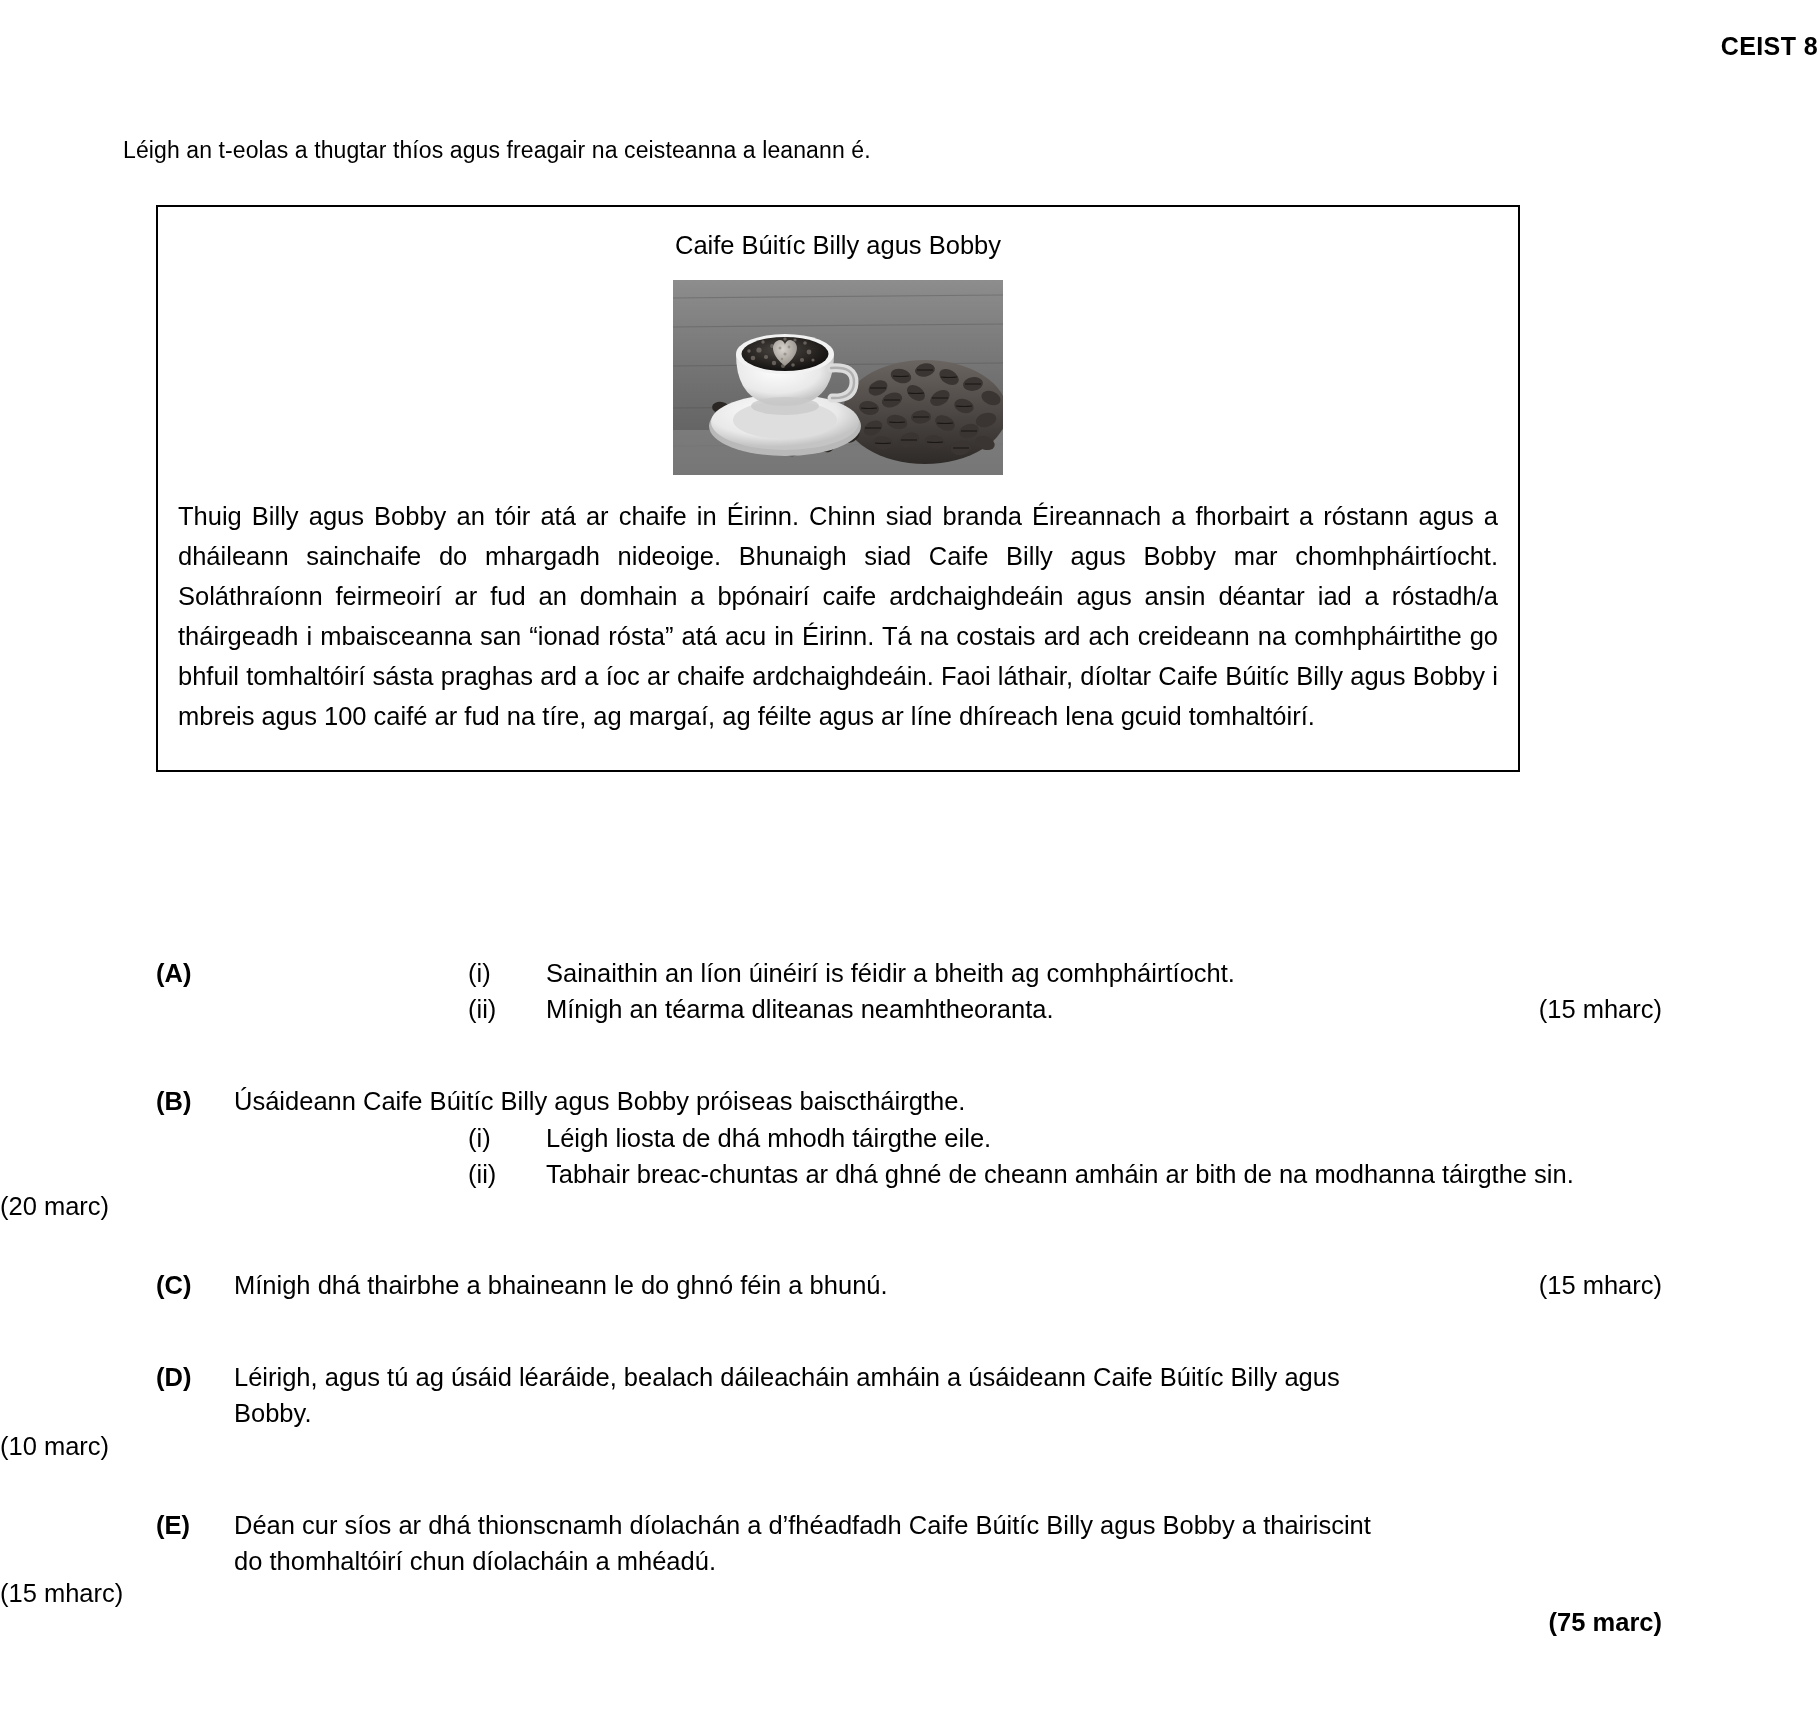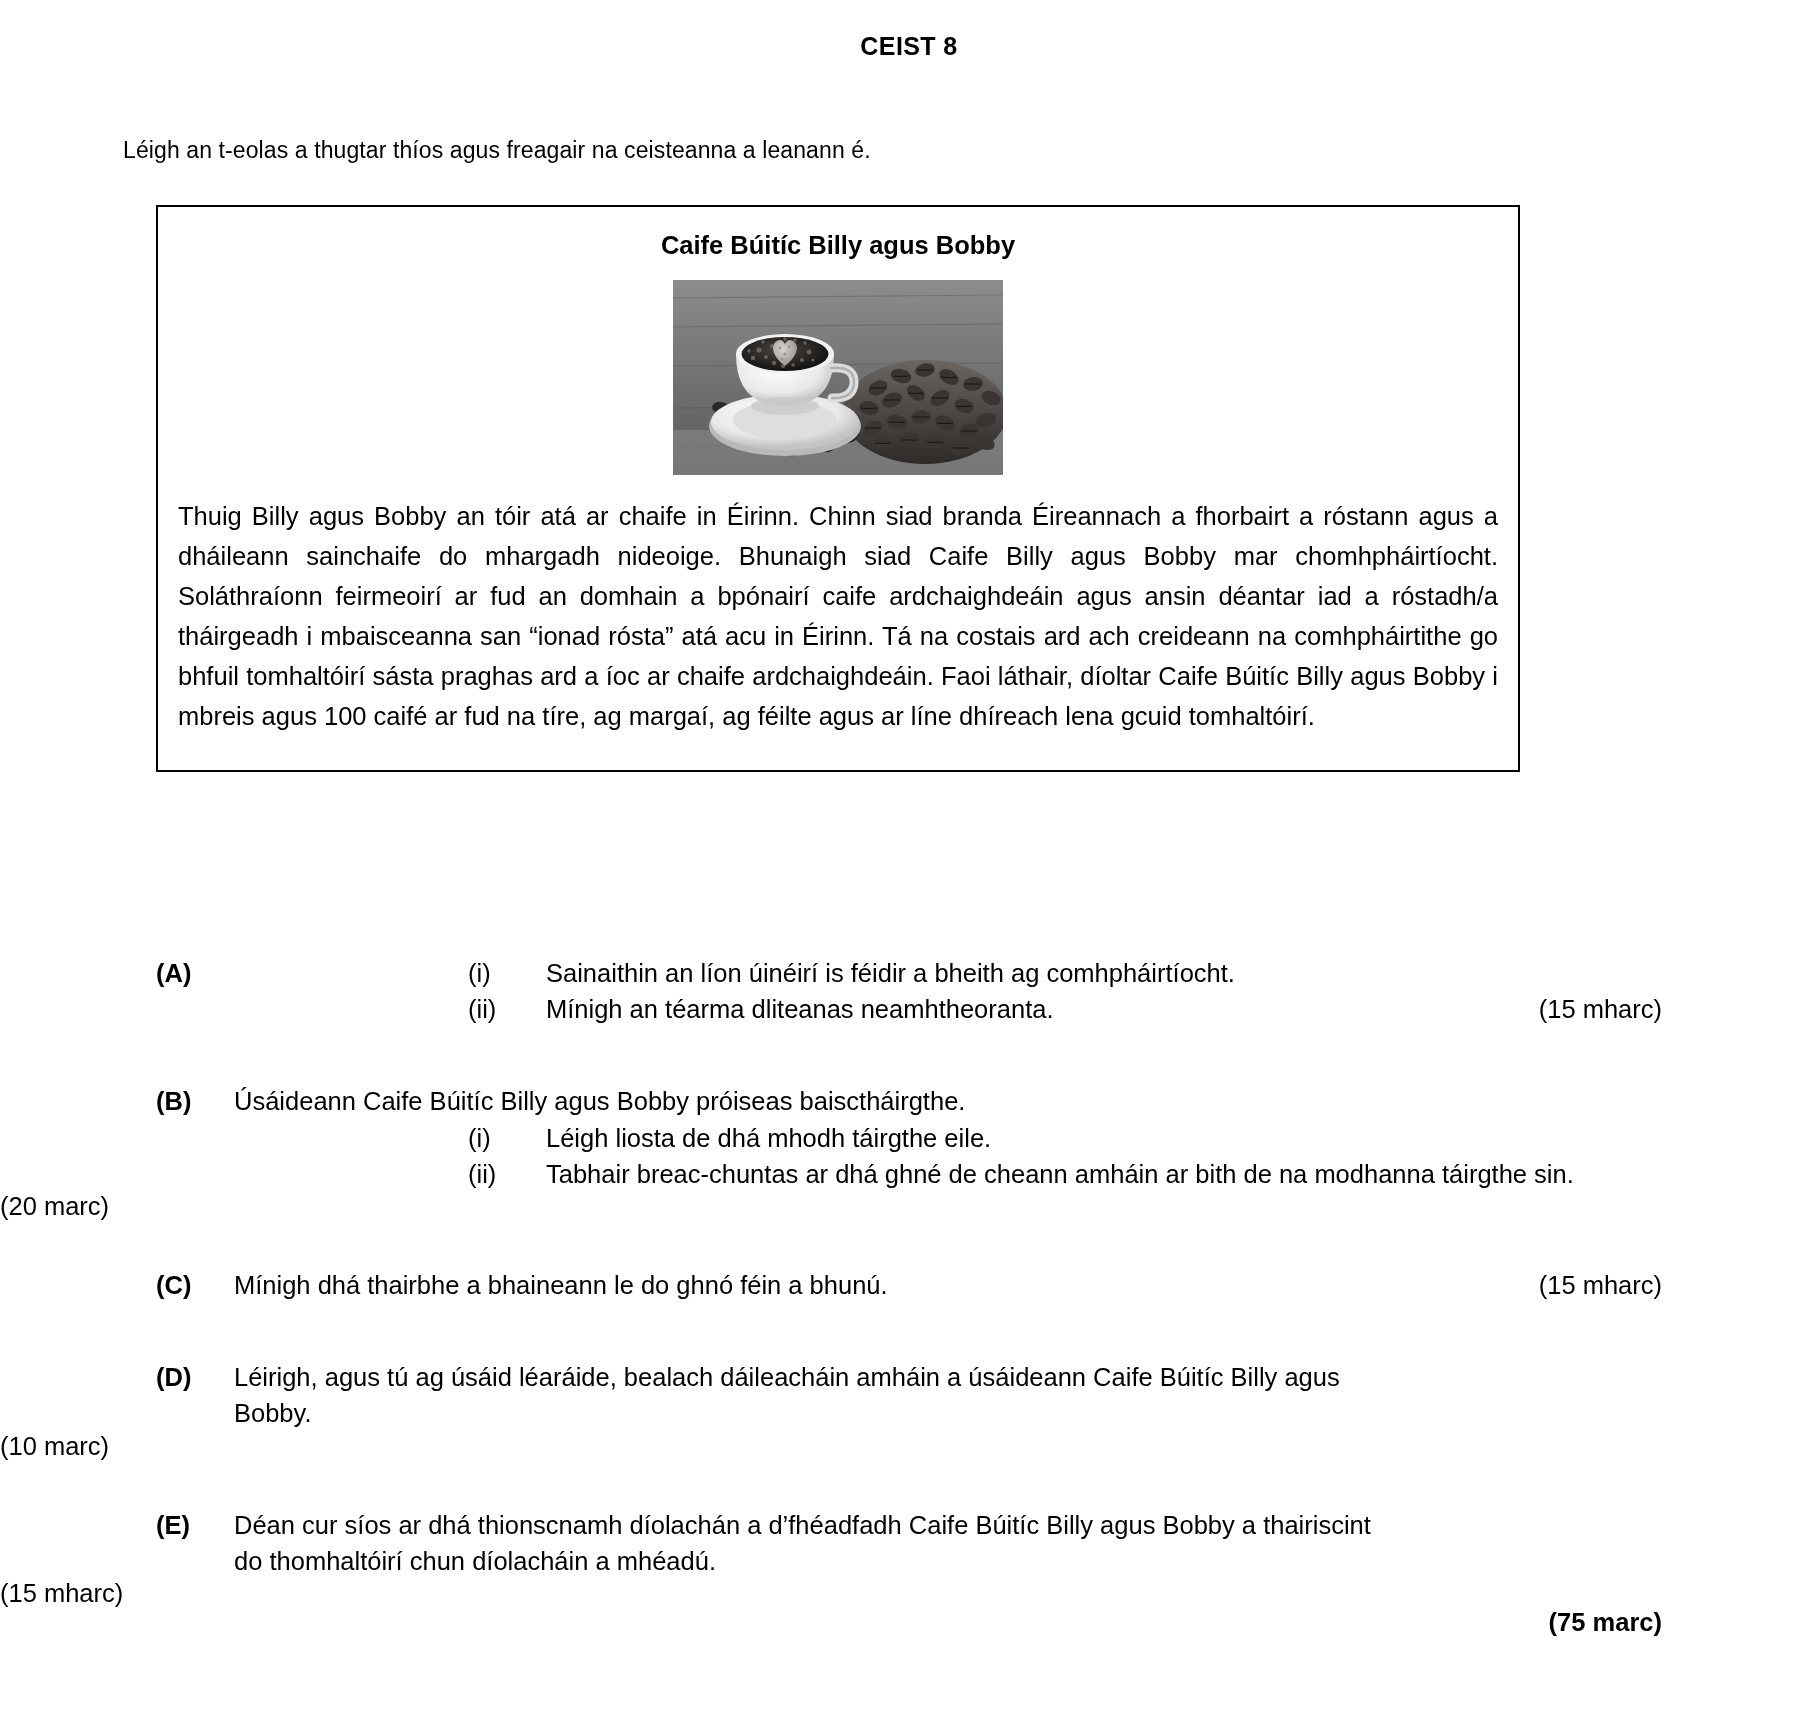--- a/index.html
+++ b/index.html
@@ -18,21 +18,21 @@
   .page {
     width: 1818px;
     height: 1711px;
     position: relative;
     box-sizing: border-box;
     padding: 0;
   }
 
   
   .exam-title {
-    text-align: center;
+    text-align: right;
     font-size: 25px;
     font-weight: bold;
     letter-spacing: 0.4px;
     margin: 0;
     padding-top: 32px;
   }
 
   .instruction {
     font-size: 23px;
     margin: 4px;
@@ -47,21 +47,21 @@
     top: 205px;
     width: 1364px;
     box-sizing: border-box;
     border: 2.5px solid #000000;
     padding: 24px 18px 34px 18px;
   }
 
   .stimulus-title {
     text-align: center;
     font-size: 25.5px;
-    font-weight: bold;
+    font-weight: normal;
     margin: 0 0 20px 0;
   }
 
   .image-wrap {
     display: flex;
     justify-content: center;
     margin: 0 0 22px 0;
   }
 
   

